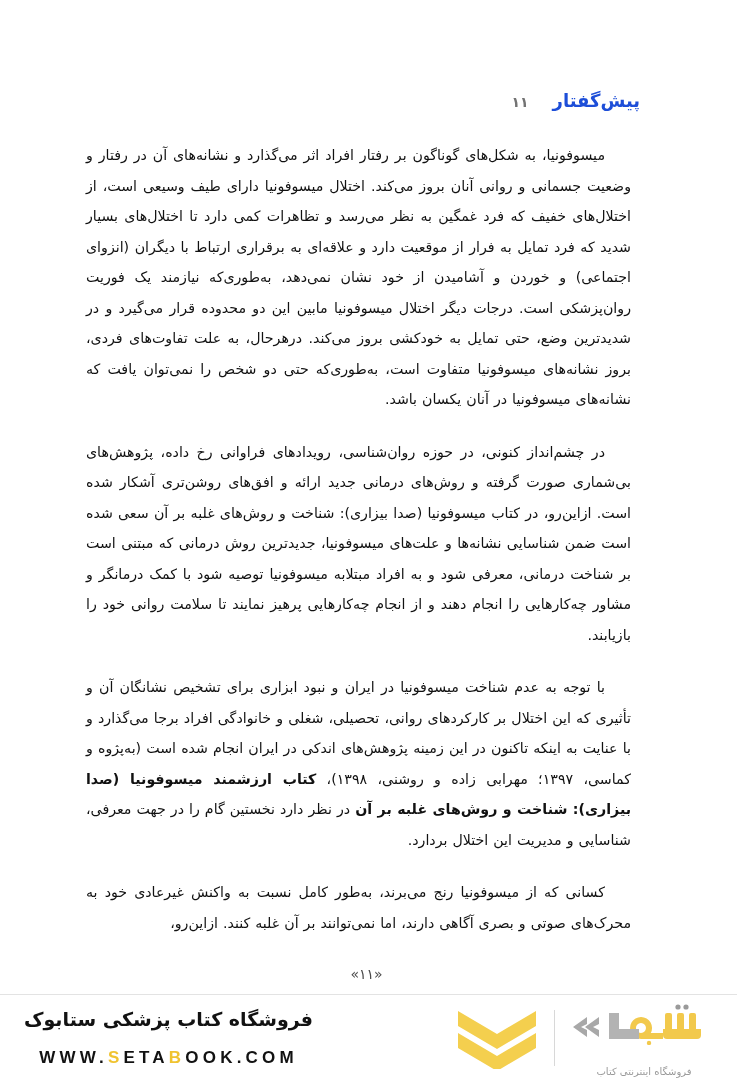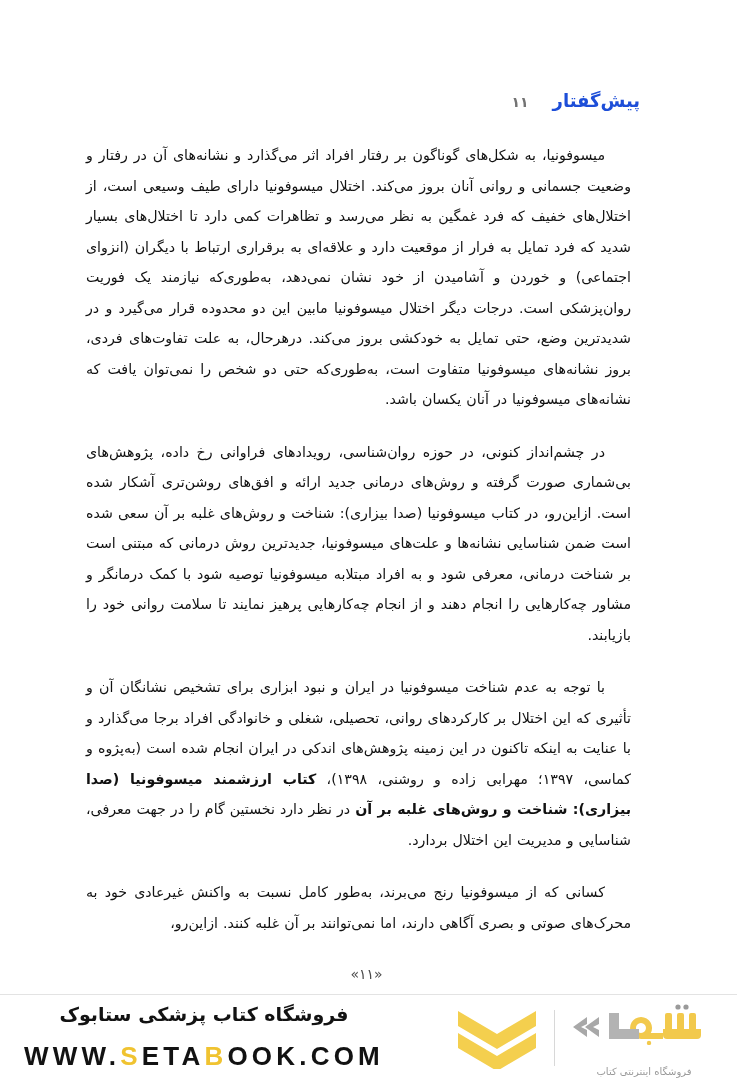--- a/index.html
+++ b/index.html
@@ -119,21 +119,21 @@
     flex: 0 0 auto;
   }
   .footer-shop-name {
     font-size: 19px;
     font-weight: bold;
     color: #121212;
     line-height: 1.25;
     white-space: nowrap;
   }
   .footer-url {
-    font-size: 26px;
+    font-size: 17px;
     font-weight: bold;
     color: #121212;
     letter-spacing: 4.2px;
     direction: ltr;
     white-space: nowrap;
     line-height: 1.15;
     font-family: "Liberation Sans", sans-serif;
   }
   .footer-url .hl {
     color: #f0c330;

